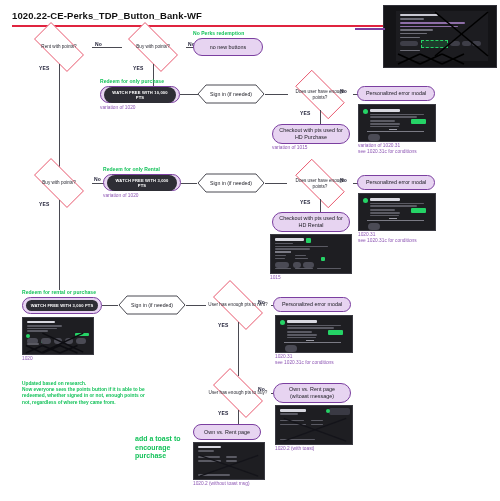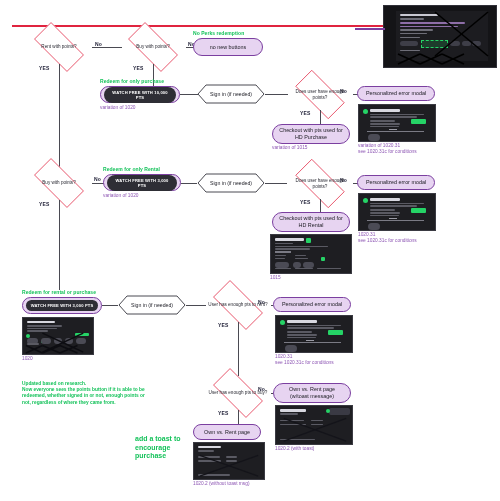--- a/index.html
+++ b/index.html
@@ -213,20 +213,21 @@
     position: absolute;
     border: 1.4px dashed #25d366;
     background: rgba(37,211,102,0.18);
   }
 </style>
 </head>
 <body>
 
 <div id="canvas">
 
+  <div class="title">1020.22-CE-Perks_TDP_Button_Bank-WF</div>
   <div class="title-rule"></div>
 
   <div class="hero" style="left:383px; top:5px; width:114px; height:63px;">
     <div class="hero-inner"></div>
     <div style="position:absolute;left:14%;top:13%;width:34%;height:4%;background:#c9c9d2;border-radius:1px;"></div>
     <div style="position:absolute;left:14%;top:20%;width:22%;height:2.5%;background:#6e6e78;border-radius:1px;"></div>
     <div style="position:absolute;left:14%;top:27%;width:58%;height:2.5%;background:#8e6ea8;border-radius:1px;"></div>
     <div style="position:absolute;left:14%;top:32%;width:52%;height:2.5%;background:#8e6ea8;border-radius:1px;"></div>
     <div style="position:absolute;left:14%;top:38%;width:30%;height:2.5%;background:#6e6e78;border-radius:1px;"></div>
     <div style="position:absolute;left:14%;top:44%;width:24%;height:2.5%;background:#6e6e78;border-radius:1px;"></div>

